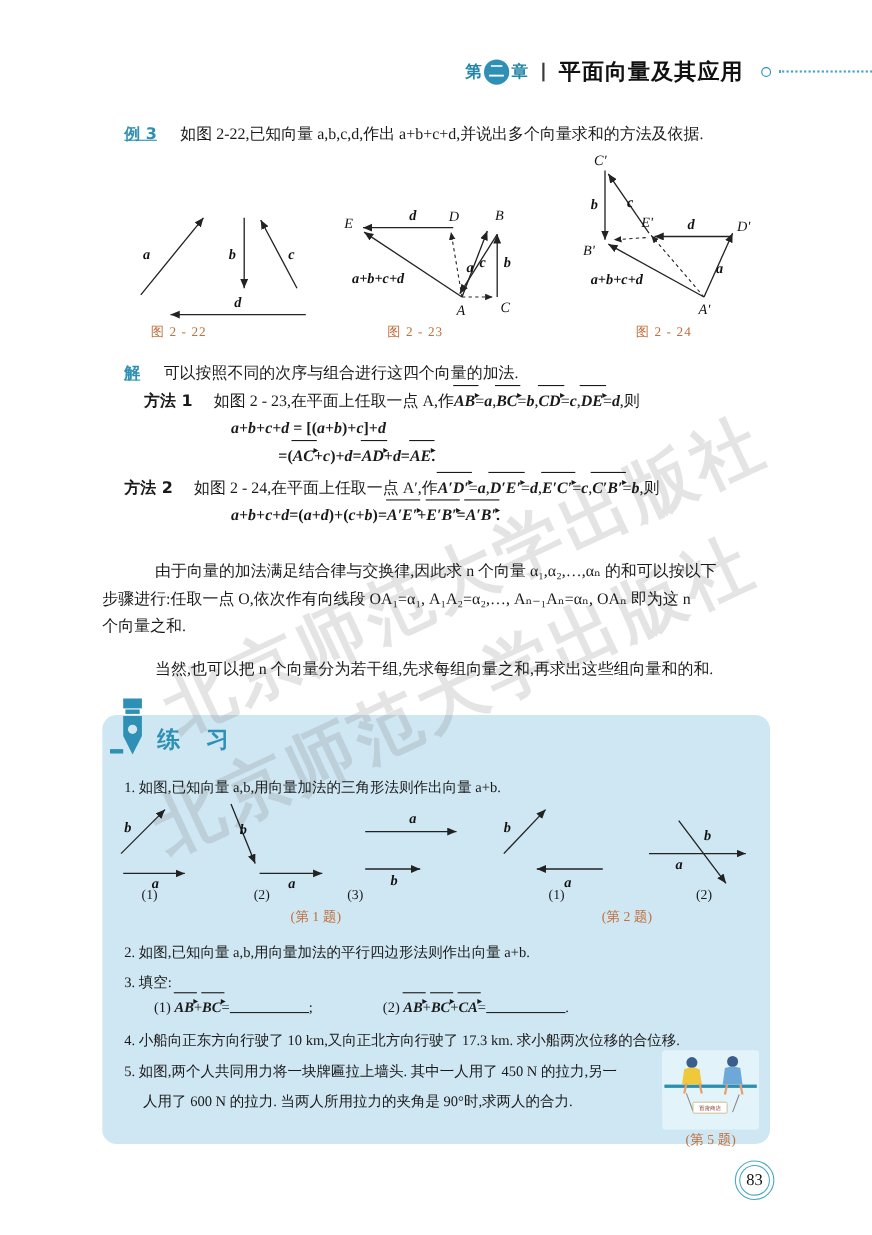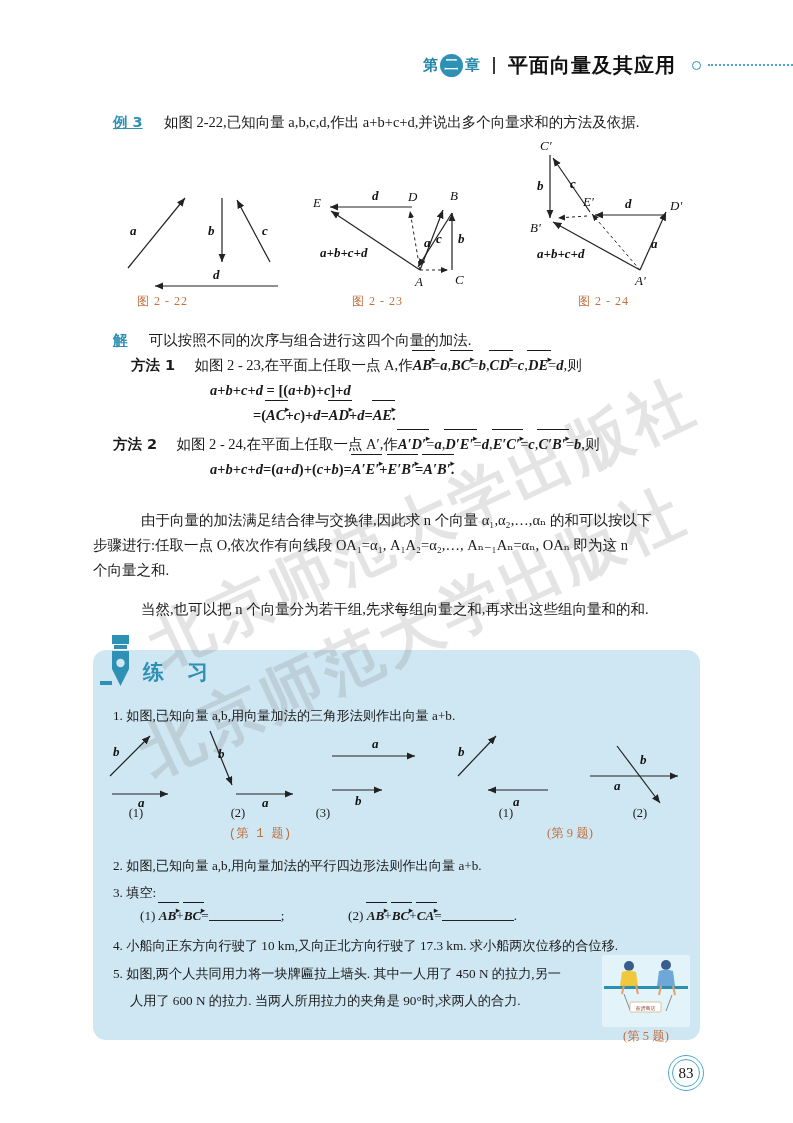--- a/index.html
+++ b/index.html
@@ -315,38 +315,38 @@
 
     <line x1="222" y1="28" x2="305" y2="28" stroke="#222" stroke-width="1.2" marker-end="url(#ar2)"></line>
     <text class="flab" x="262" y="20">a</text>
     <line x1="222" y1="62" x2="272" y2="62" stroke="#222" stroke-width="1.2" marker-end="url(#ar2)"></line>
     <text class="flab" x="245" y="77">b</text>
   </svg>
 
   <div class="sublabel" style="left:108px;top:806px;width:56px;">(1)</div>
   <div class="sublabel" style="left:210px;top:806px;width:56px;">(2)</div>
   <div class="sublabel" style="left:295px;top:806px;width:56px;">(3)</div>
-  <div class="qcap" style="left:210px;top:825px;width:100px;text-align:center;font-family:Liberation Mono, monospace;">(第 1 题)</div>
+  <div class="qcap" style="left:210px;top:825px;width:100px;text-align:right;">(第 1 题)</div>
 
   <svg style="position:absolute;left:450px;top:728px;z-index:7;" width="240" height="80">
 
     <line x1="8" y1="48" x2="46" y2="8" stroke="#222" stroke-width="1.2" marker-end="url(#ar2)"></line>
     <text class="flab" x="8" y="28">b</text>
     <line x1="98" y1="62" x2="38" y2="62" stroke="#222" stroke-width="1.2" marker-end="url(#ar2)"></line>
     <text class="flab" x="63" y="78">a</text>
 
     <line x1="140" y1="48" x2="228" y2="48" stroke="#222" stroke-width="1.2" marker-end="url(#ar2)"></line>
     <text class="flab" x="164" y="62">a</text>
     <line x1="167" y1="18" x2="210" y2="75" stroke="#222" stroke-width="1.2" marker-end="url(#ar2)"></line>
     <text class="flab" x="190" y="36">b</text>
   </svg>
 
   <div class="sublabel" style="left:478px;top:806px;width:56px;">(1)</div>
   <div class="sublabel" style="left:612px;top:806px;width:56px;">(2)</div>
-  <div class="qcap" style="left:520px;top:825px;width:100px;text-align:center;">(第 9 题)</div>
+  <div class="qcap" style="left:520px;top:825px;width:100px;text-align:center;">(第 2 题)</div>
 
   <div class="q" style="left:113px;top:855px;width:560px;">2. 如图,已知向量 a,b,用向量加法的平行四边形法则作出向量 a+b.</div>
 
   <div class="q" style="left:113px;top:882px;">3. 填空:</div>
   <div class="q" style="left:140px;top:905px;">
     <span>(1)</span>
     <span><span class="vec">AB<span class="ah">▸</span></span>+<span class="vec">BC<span class="ah">▸</span></span>=</span><span class="blank"></span><span>;</span>
   </div>
   <div class="q" style="left:348px;top:905px;">
     <span>(2)</span>

